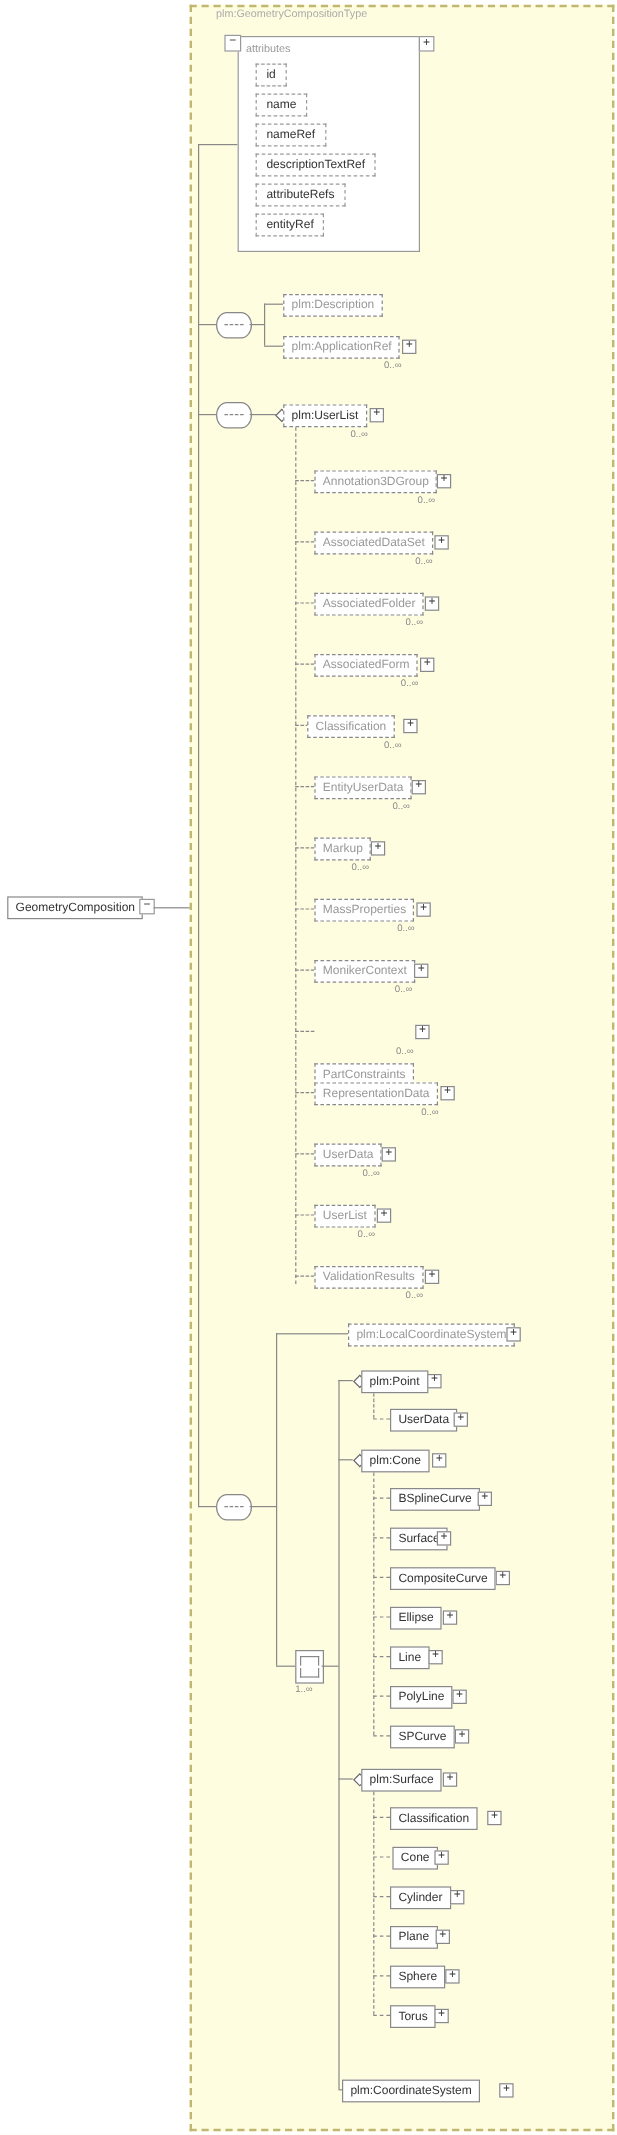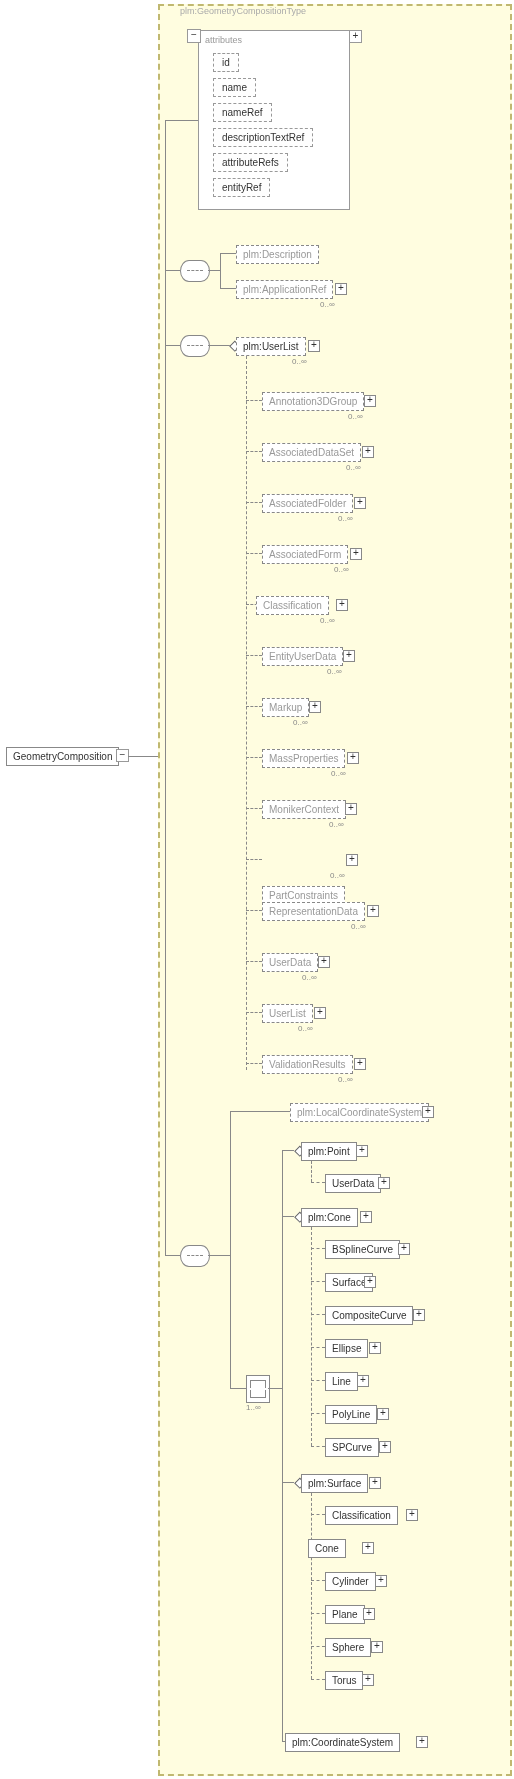--- a/index.html
+++ b/index.html
@@ -198,21 +198,21 @@
  <div class="hl" style="left:282px;top:1482px;width:12px"></div>
  <div class="arrow" style="left:293px;top:1482px"></div>
  <div class="node" style="left:301px;top:1474px"><span>plm:Surface</span></div>
  <div class="plus" style="left:369px;top:1483px">+</div>
  <div class="vld" style="left:311px;top:1493px;height:186px"></div>
 
  <div class="hld" style="left:311px;top:1514px;width:14px"></div>
  <div class="node" style="left:325px;top:1506px"><span>Classification</span></div>
  <div class="plus" style="left:406px;top:1515px">+</div>
  <div class="hld" style="left:311px;top:1547px;width:14px"></div>
- <div class="node" style="left:308px;top:1539px"><span>Cone</span></div>
+ <div class="node" style="left:327px;top:1539px"><span>Cone</span></div>
  <div class="plus" style="left:362px;top:1548px">+</div>
  <div class="hld" style="left:311px;top:1580px;width:14px"></div>
  <div class="node" style="left:325px;top:1572px"><span>Cylinder</span></div>
  <div class="plus" style="left:375px;top:1581px">+</div>
  <div class="hld" style="left:311px;top:1613px;width:14px"></div>
  <div class="node" style="left:325px;top:1605px"><span>Plane</span></div>
  <div class="plus" style="left:363px;top:1614px">+</div>
  <div class="hld" style="left:311px;top:1646px;width:14px"></div>
  <div class="node" style="left:325px;top:1638px"><span>Sphere</span></div>
  <div class="plus" style="left:371px;top:1647px">+</div>

